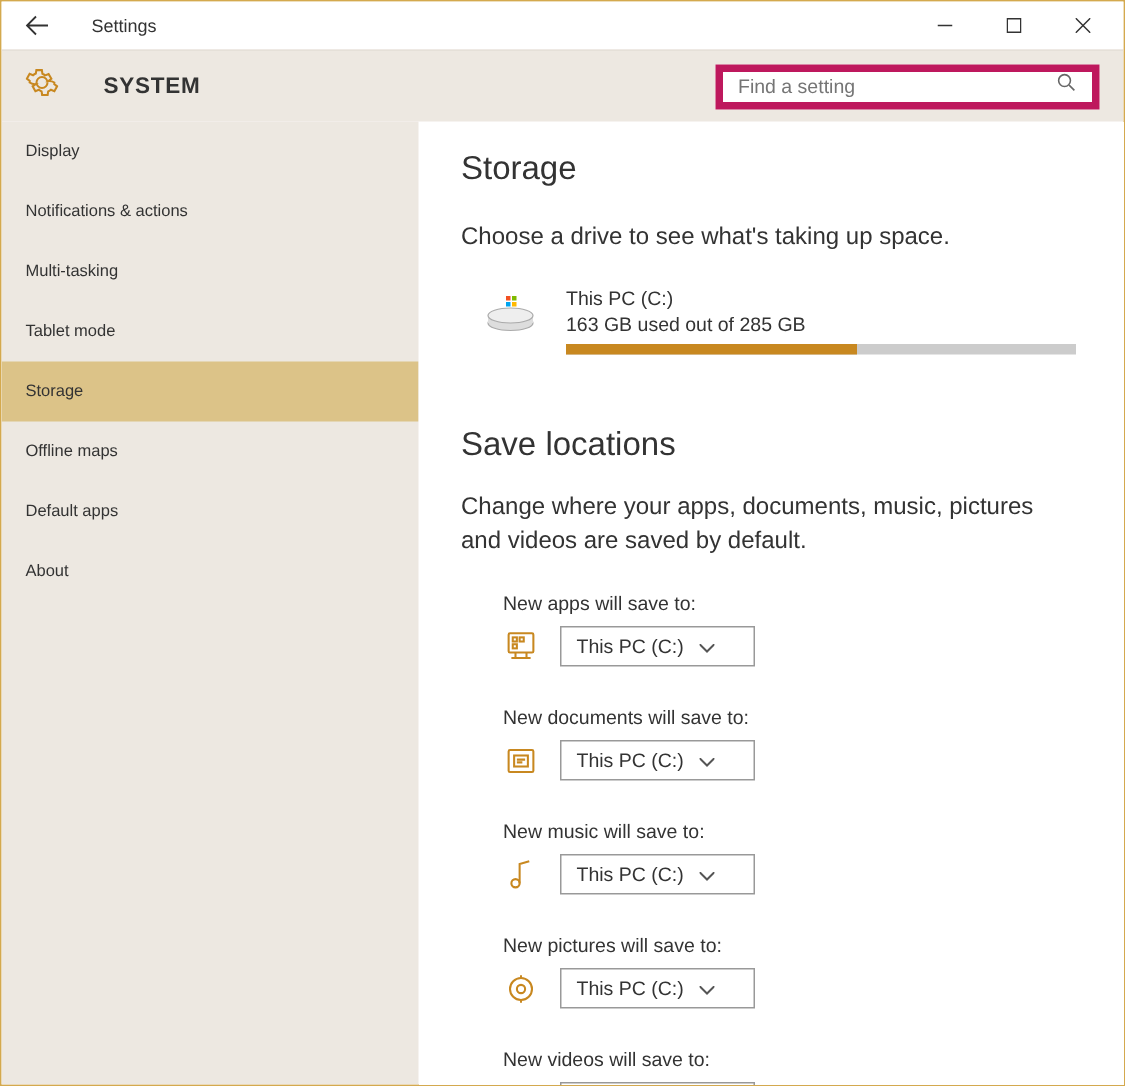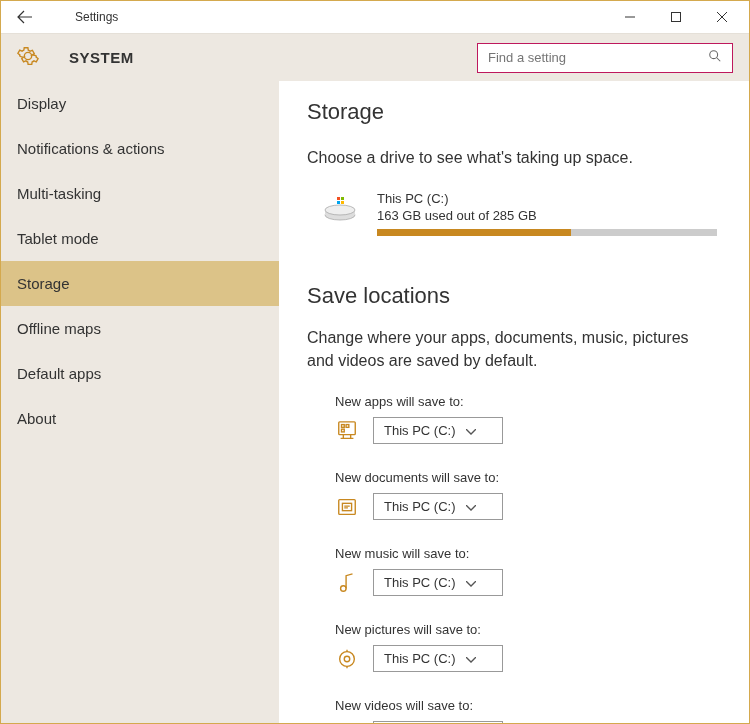--- a/index.html
+++ b/index.html
@@ -1,35 +1,35 @@
 <!DOCTYPE html>
 <html><head>
   <meta charset="utf-8">
   <style>
     * { box-sizing: border-box; margin: 0; padding: 0; font-family: "Segoe UI", sans-serif; }
     body { width: 750px; height: 724px; background: #fff; border: 1px solid #d4a94e; overflow: hidden; }
     
     .titlebar { height: 32px; display: flex; align-items: center; padding: 0 4px; background: #fff; }
     .back-btn { width: 40px; height: 32px; display: flex; align-items: center; justify-content: center; cursor: pointer; }
-    .titlebar-text { font-size: 12px; color: #333; margin-left: 30px; }
+    .titlebar-text { font-size: 12px; color: #333; margin-left: 16px; }
     .titlebar-spacer { flex: 1; }
     .titlebar-btn { width: 46px; height: 32px; display: flex; align-items: center; justify-content: center; cursor: pointer; }
     
     .header { height: 48px; background: #ede8e1; display: flex; align-items: center; padding: 0 16px; border-top: 1px solid #e5e0d8; }
     .gear-icon { color: #c88820; margin-right: 14px; }
     .header-title { font-size: 15px; font-weight: 600; color: #333; letter-spacing: 0.5px; margin-left: 16px; }
     .header-spacer { flex: 1; }
-    .search-box { width: 256px; height: 30px; border: 1px solid #be185d; background: #fff; display: flex; align-items: center; padding: 0 10px; }
+    .search-box { width: 256px; height: 30px; border: 5px solid #be185d; background: #fff; display: flex; align-items: center; padding: 0 10px; }
     .search-input { flex: 1; border: none; outline: none; font-size: 13px; color: #666; }
     .search-icon { color: #666; }
     
     .body { display: flex; height: calc(100% - 80px); }
     
     .sidebar { width: 278px; background: #ede8e1; overflow-y: auto; }
-    .sidebar-item { padding: 14px 16px; font-size: 15px; color: #333; cursor: pointer; }
+    .sidebar-item { padding: 14px 16px; font-size: 11px; color: #333; cursor: pointer; }
     .sidebar-item.active { background: #dcc388; }
     
     .content { flex: 1; padding: 18px 48px 18px 28px; overflow-y: auto; background: #fff; }
     .page-title { font-size: 22px; font-weight: 400; color: #333; margin-bottom: 22px; }
     .subtext { font-size: 16px; color: #333; margin-bottom: 22px; line-height: 1.4; }
     
     .drive-row { display: flex; align-items: flex-start; margin-bottom: 38px; margin-left: 16px; }
     .drive-icon { width: 34px; height: 30px; margin-right: 20px; margin-top: 4px; }
     .drive-info { flex: 1; }
     .drive-name { font-size: 13px; color: #333; margin-bottom: 2px; }

